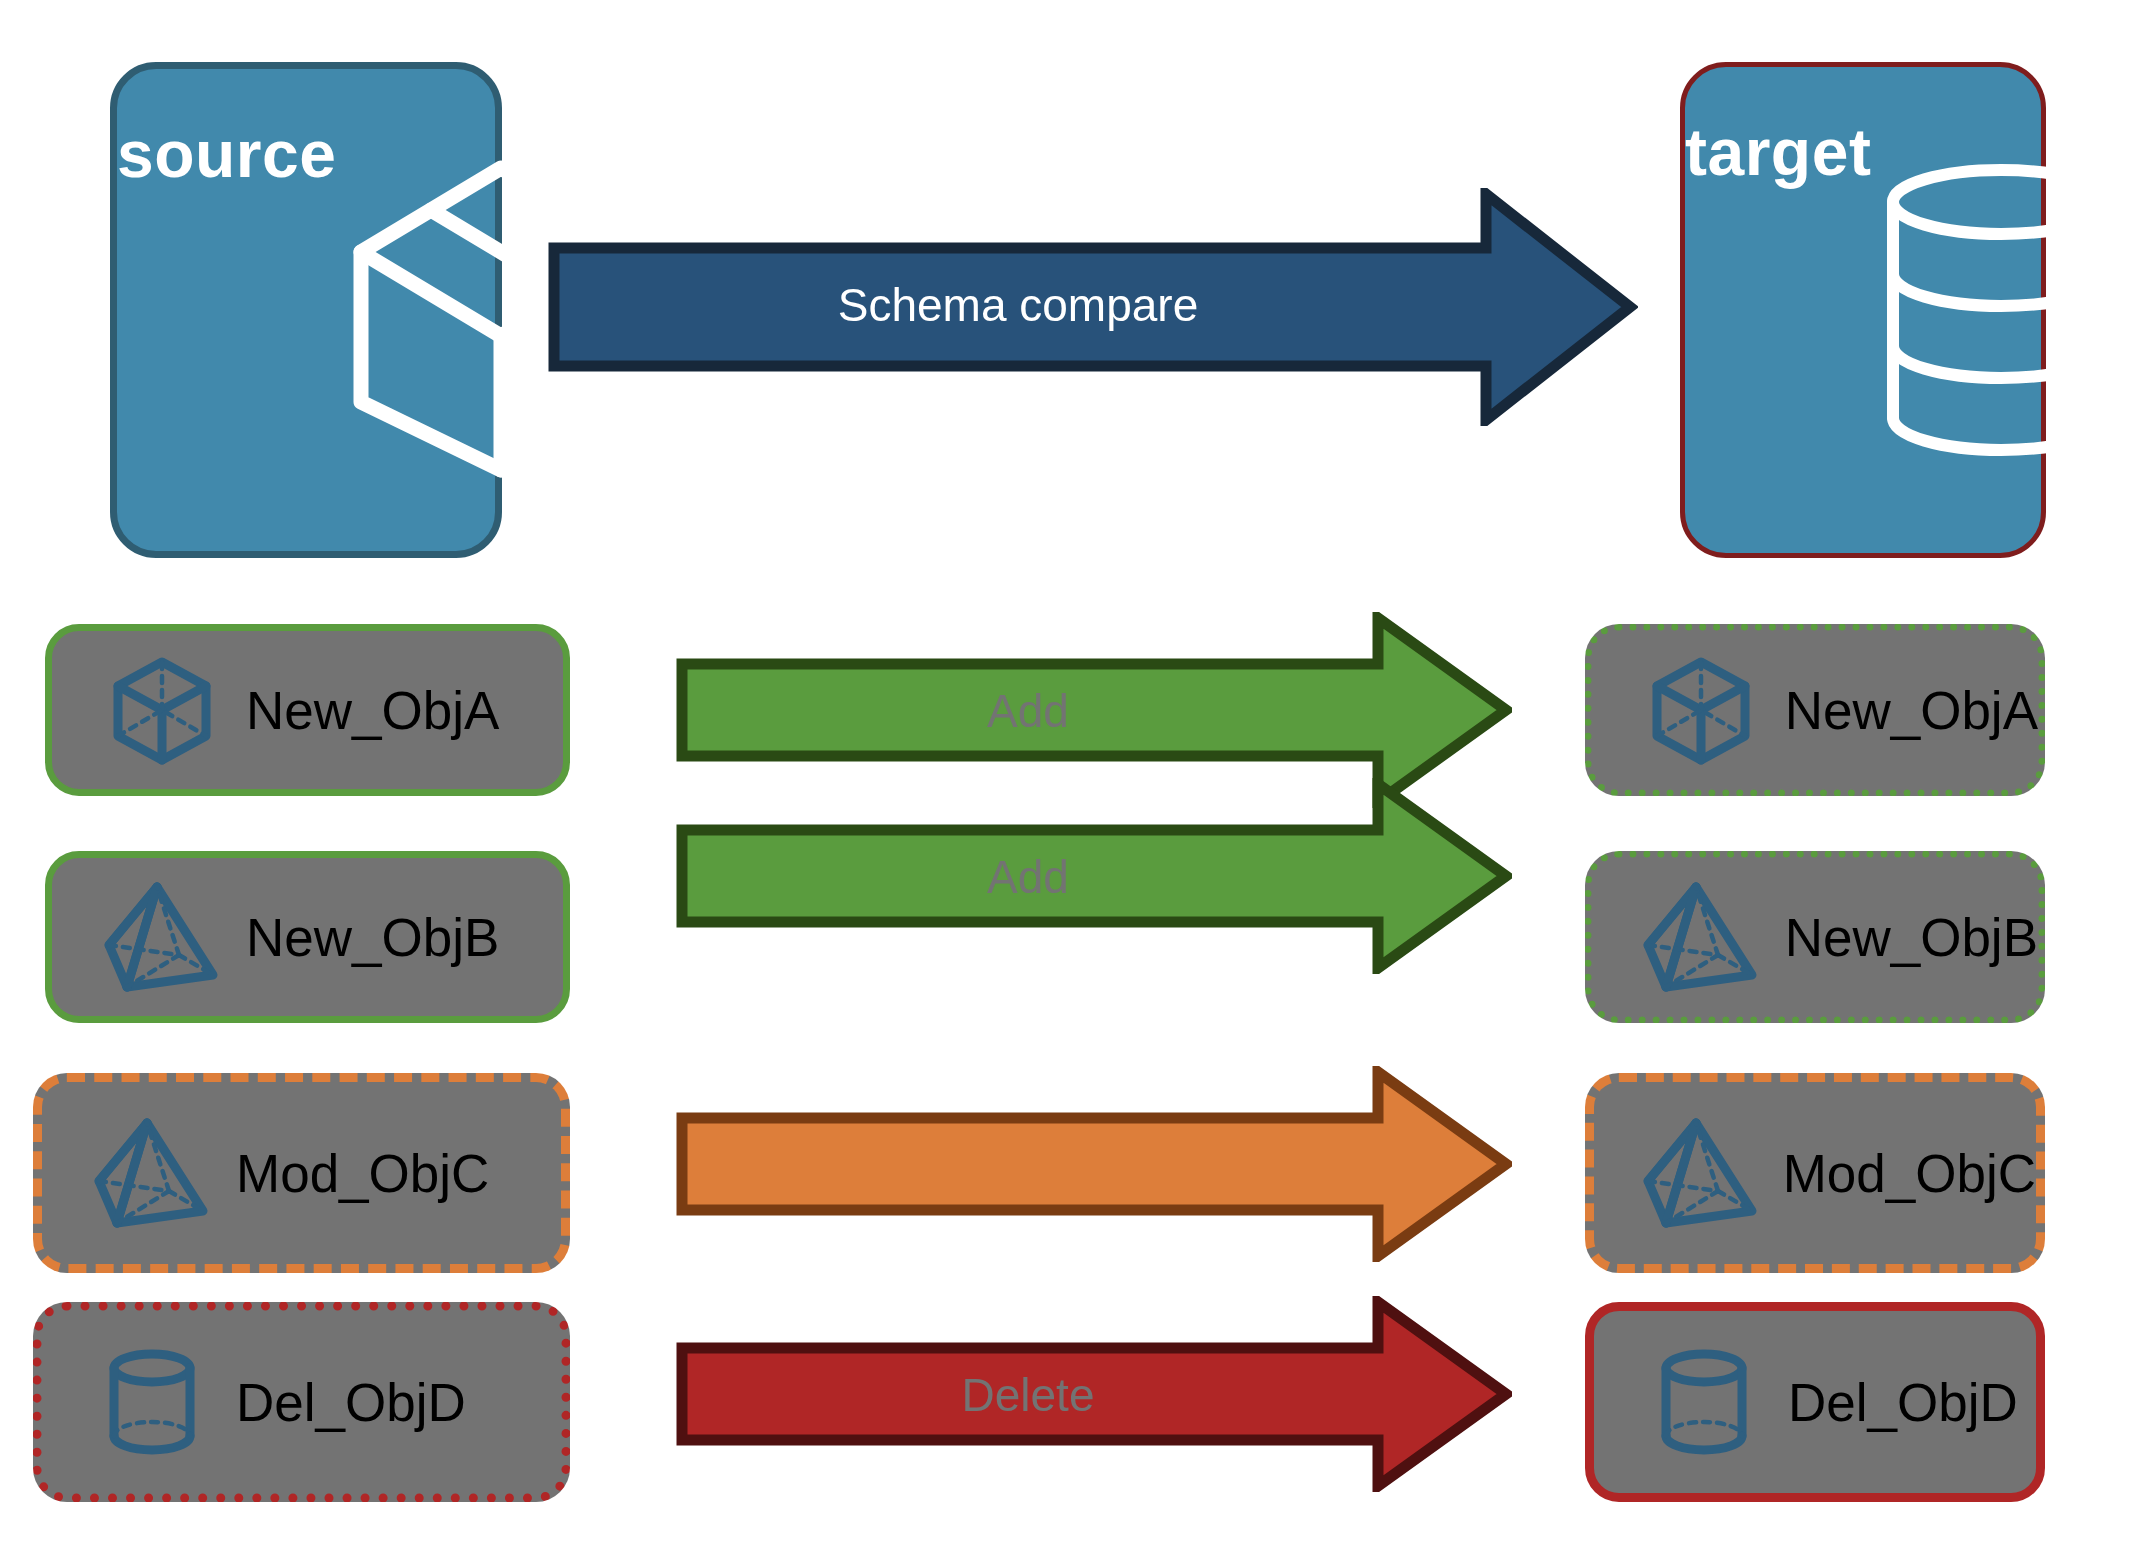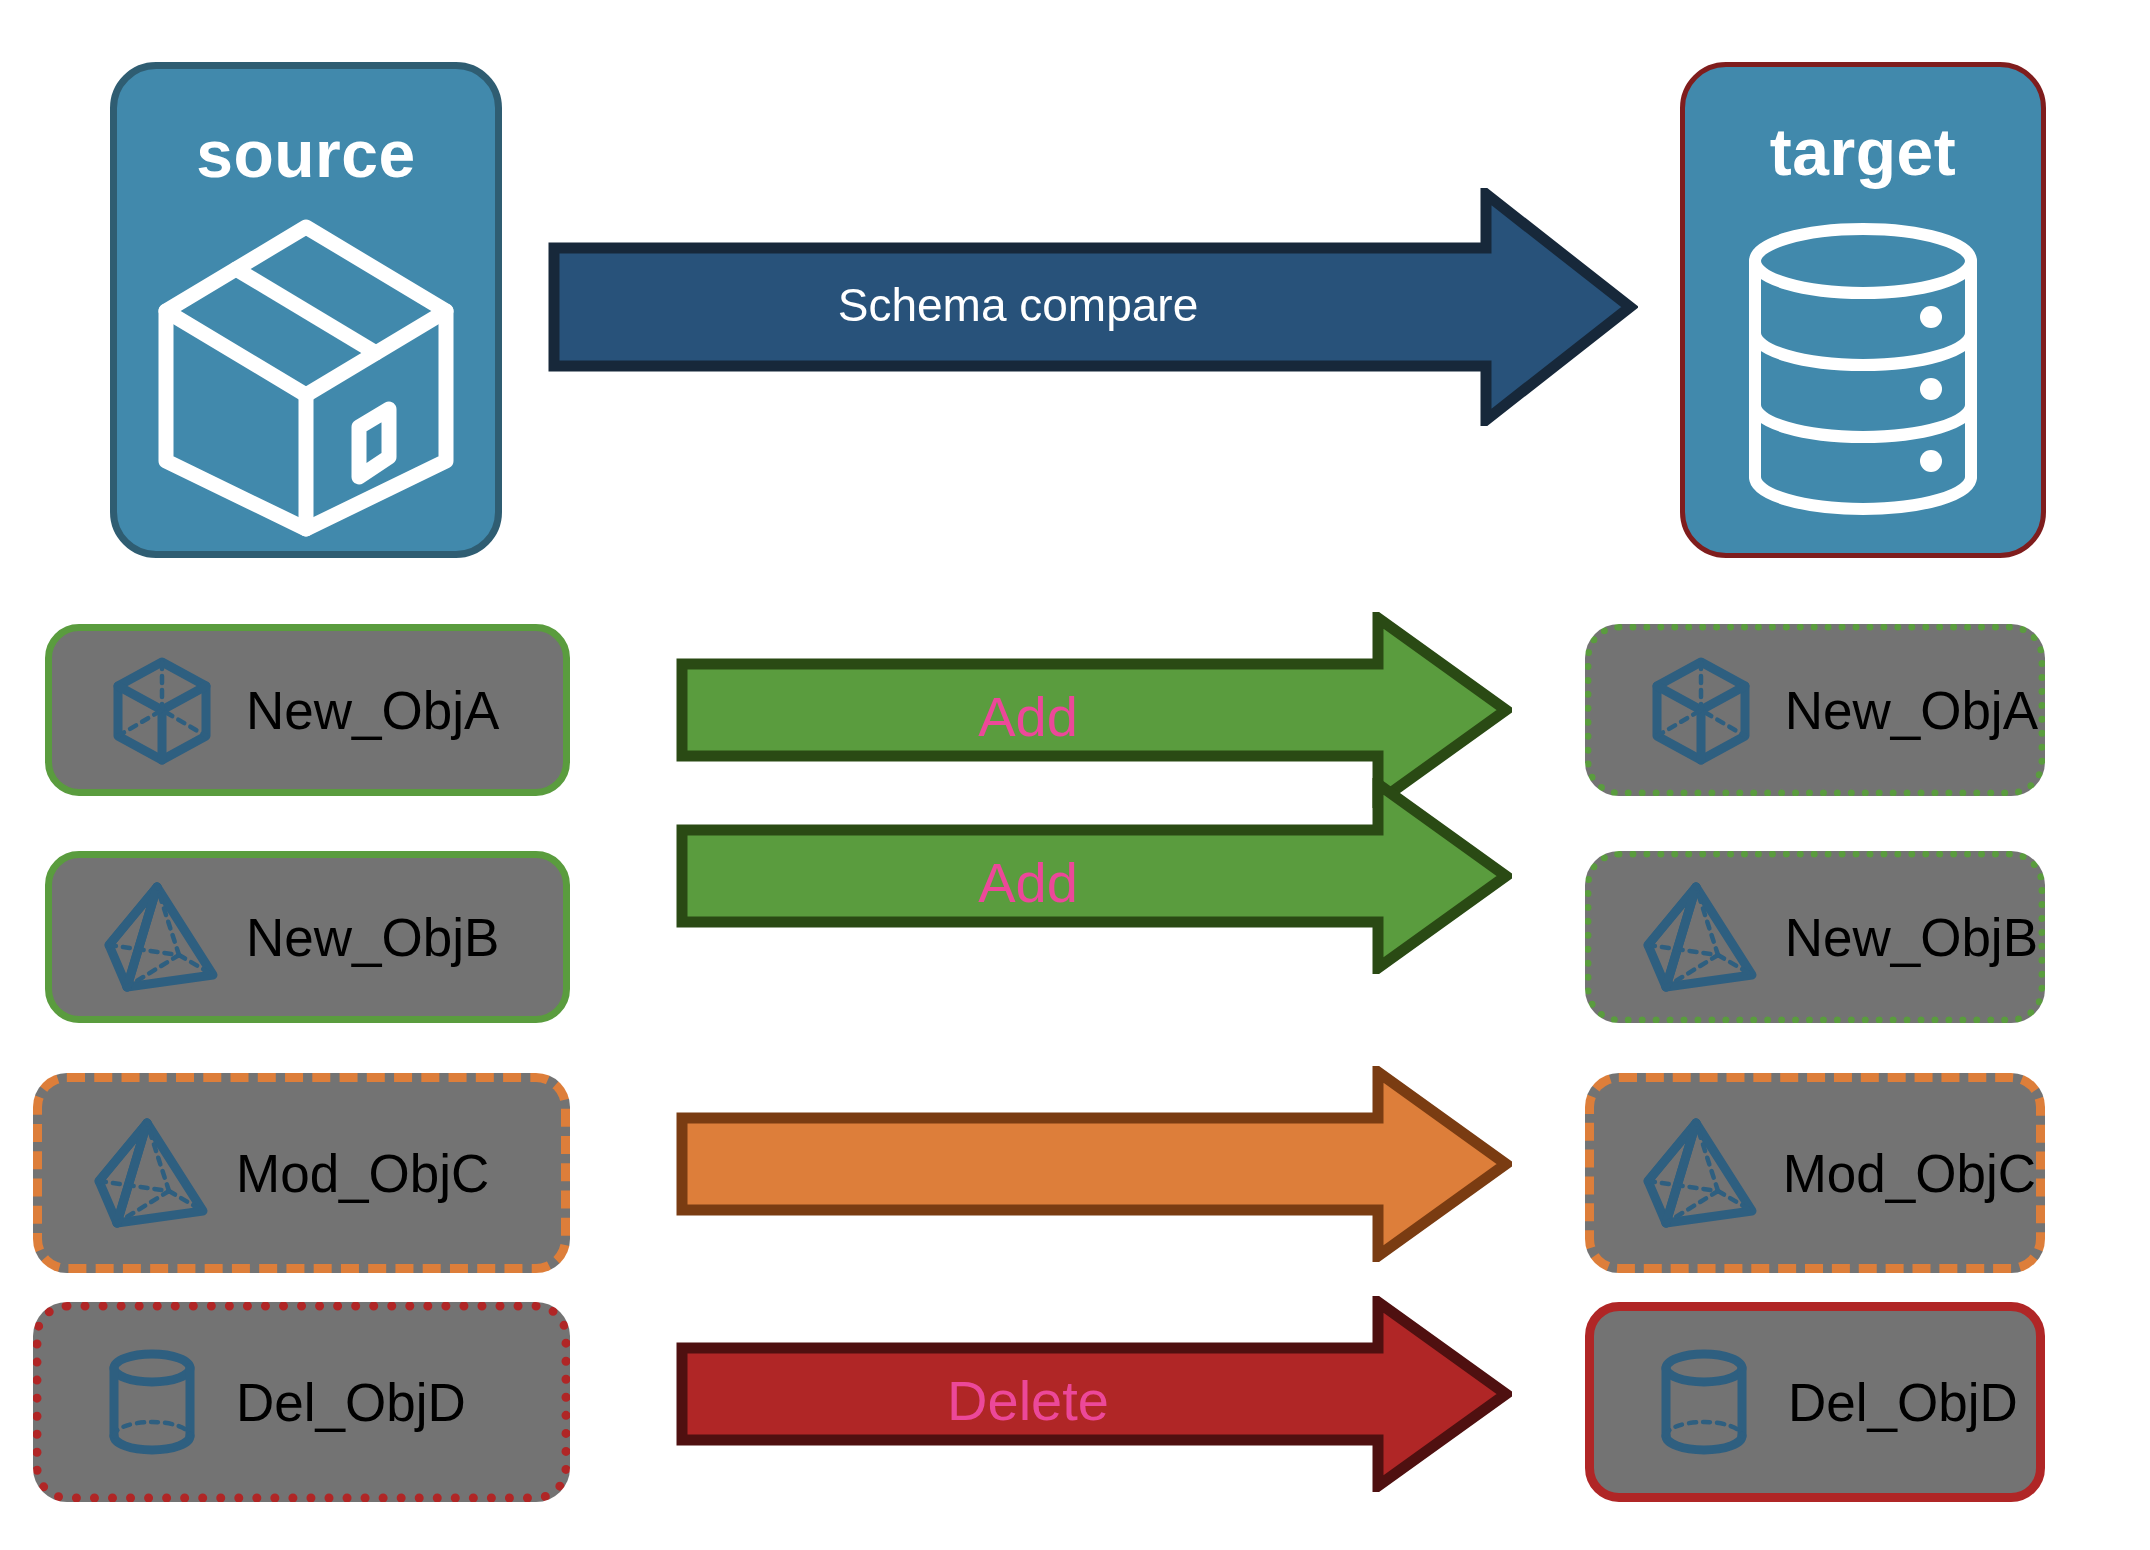--- a/index.html
+++ b/index.html
@@ -2,39 +2,39 @@
 <html><head>
 <meta charset="utf-8">
 <style>
   html,body{margin:0;padding:0;background:#ffffff;}
   body{width:2150px;height:1550px;position:relative;overflow:hidden;
        font-family:"Liberation Sans","DejaVu Sans",sans-serif;}
   .stage{position:absolute;left:0;top:0;width:2150px;height:1550px;}
 
   
   .endpoint{position:absolute;border-radius:46px;box-sizing:border-box;
-            display:flex;flex-direction:column;align-items:center;}
+            display:flex;flex-direction:row;}
   .endpoint-title{color:#ffffff;font-weight:bold;font-size:66px;line-height:1;
                   letter-spacing:.5px;margin-top:52px;}
   .endpoint-art{flex:1;display:flex;align-items:center;justify-content:center;width:100%;}
 
   
   .bigarrow{position:absolute;}
   .bigarrow-label{position:absolute;color:#ffffff;font-size:46px;
                   white-space:nowrap;text-align:center;}
 
   
   .chip{position:absolute;box-sizing:border-box;border-radius:34px;background:#737373;
         display:flex;align-items:center;}
   .chip-icon{width:128px;margin-left:46px;display:flex;align-items:center;justify-content:center;}
   .chip-label{font-size:53px;color:#000000;margin-left:20px;white-space:nowrap;}
 
   
   .actarrow{position:absolute;}
-  .actarrow-label{position:absolute;color:#ec4899;font-size:56px;white-space:nowrap;
+  .actarrow-label{position:absolute;color:#737373;font-size:46px;white-space:nowrap;
                   text-align:center;}
 </style>
 </head>
 <body>
 
 <div class="stage">
 
   <div class="endpoint" style="left:110px;top:62px;width:392px;height:496px;background:#4189ac;border:7px solid #2f5d72;">
     <div class="endpoint-title">source</div>
     <div class="endpoint-art">

